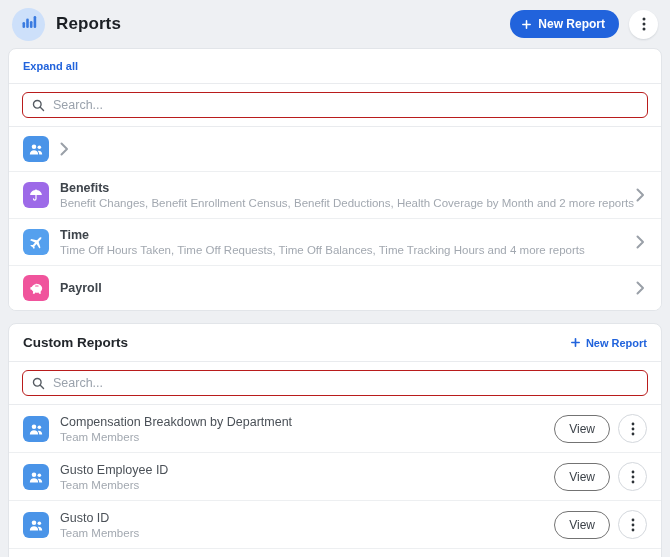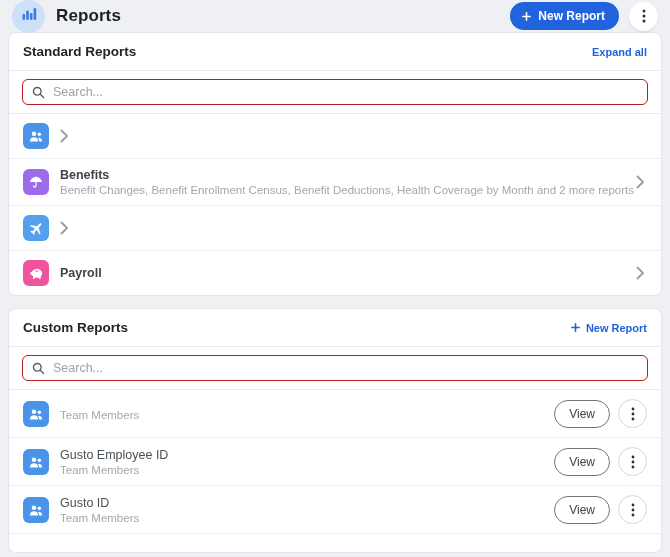--- a/index.html
+++ b/index.html
@@ -7,21 +7,21 @@
     width: 670px; height: 557px;
     background: #eef0f3;
     font-family: "Liberation Sans", sans-serif;
     overflow: hidden;
     -webkit-font-smoothing: antialiased;
   }
   
   .top-header {
     display: flex; align-items: center;
     padding: 8px 12px 8px 12px;
-    height: 32px;
+    height: 48px;
   }
   .logo-circle {
     width: 33px; height: 33px; border-radius: 50%;
     background: #cde0fa;
     display: flex; align-items: center; justify-content: center;
     flex: 0 0 auto;
   }
   .page-title {
     font-size: 17px; font-weight: 700; color: #1b1f24;
     margin-left: 11px;
@@ -147,21 +147,20 @@
             <circle cx="2" cy="7" r="1.5"></circle>
             <circle cx="2" cy="12" r="1.5"></circle>
           </g>
         </svg>
     </span>
   </button>
 </div>
 
 <div class="card">
   <div class="card-header">
-    <div class="card-title">Standard Reports</div>
     <a class="link-blue">Expand all</a>
   </div>
   <div class="search-wrap">
     <div class="search-box">
       <span style="display:flex">
         <svg width="13" height="13" viewBox="0 0 16 16">
             <circle cx="6.5" cy="6.5" r="4.7" fill="none" stroke="#565c63" stroke-width="1.7"></circle>
             <line x1="10.2" y1="10.2" x2="14.2" y2="14.2" stroke="#565c63" stroke-width="1.7" stroke-linecap="round"></line>
           </svg>
       </span>
@@ -202,20 +201,24 @@
           </svg>
     </span>
   </div>
 
   <div class="row">
     <span class="row-icon" style="background: rgb(85, 160, 238); color: rgb(85, 160, 238);">
           <svg width="17" height="17" viewBox="0 0 24 24" style="transform:rotate(42deg)">
             <path d="M12 2.2c.8 0 1.5.9 1.5 2v5l7.3 4.3v2.1l-7.3-2.2v4.6l1.9 1.6v1.8L12 20.4l-3.4 1v-1.8l1.9-1.6v-4.6l-7.3 2.2v-2.1L10.5 9.2v-5c0-1.1.7-2 1.5-2z" fill="#fff"></path>
           </svg>
         </span>
+    <span class="row-text">
+      <div class="row-title">Time</div>
+      <div class="row-sub">Time Off Hours Taken, Time Off Requests, Time Off Balances, Time Tracking Hours and 4 more reports</div>
+    </span>
     <span class="chevron">
       <svg width="9" height="14" viewBox="0 0 9 14">
             <path d="M1.5 1.5 L7 7 L1.5 12.5" fill="none" stroke="#9aa0a8" stroke-width="2" stroke-linecap="round" stroke-linejoin="round"></path>
           </svg>
     </span>
   </div>
 
   <div class="row">
     <span class="row-icon" style="background: rgb(240, 84, 156); color: rgb(240, 84, 156);">
           <svg width="17" height="17" viewBox="0 0 24 24">
@@ -263,20 +266,21 @@
   <div class="row">
     <span class="row-icon" style="background: rgb(74, 148, 232); color: rgb(74, 148, 232);">
           <svg width="16" height="16" viewBox="0 0 24 24" fill="#fff">
             <circle cx="9" cy="8.6" r="3.4"></circle>
             <path d="M2.8 19.5c0-3.4 2.8-5.6 6.2-5.6s6.2 2.2 6.2 5.6v.6H2.8z"></path>
             <circle cx="17" cy="9.4" r="2.7"></circle>
             <path d="M16.2 14.6c2.9.3 5 2.3 5 5v.5h-4.4c0-2.1-.8-3.9-2.2-5.2.5-.2 1-.3 1.6-.3z"></path>
           </svg>
         </span>
     <span class="row-text">
+      <div class="row-title">Compensation Breakdown by Department</div>
       <div class="row-sub">Team Members</div>
     </span>
     <span class="row-actions">
       <button class="view-btn">View</button>
       <button class="row-kebab-btn">
         <span style="display:flex">
           <svg width="4" height="14" viewBox="0 0 4 14">
                 <g fill="#2c3136">
                   <circle cx="2" cy="2" r="1.4"></circle>
                   <circle cx="2" cy="7" r="1.4"></circle>

